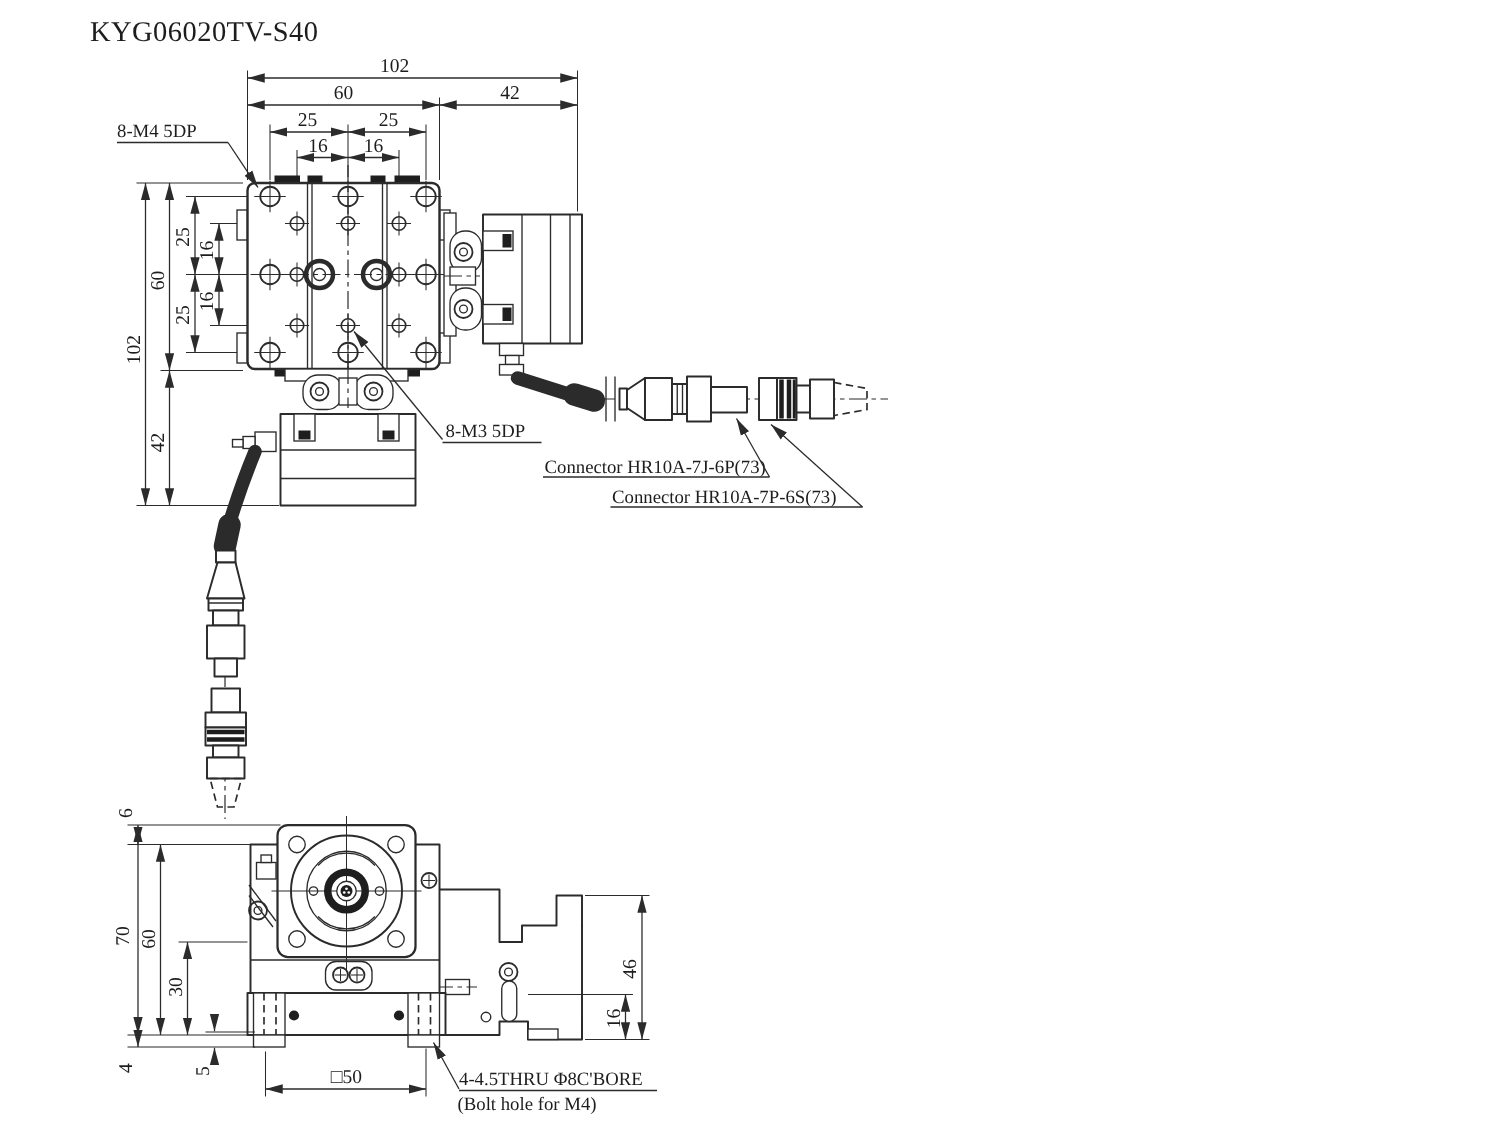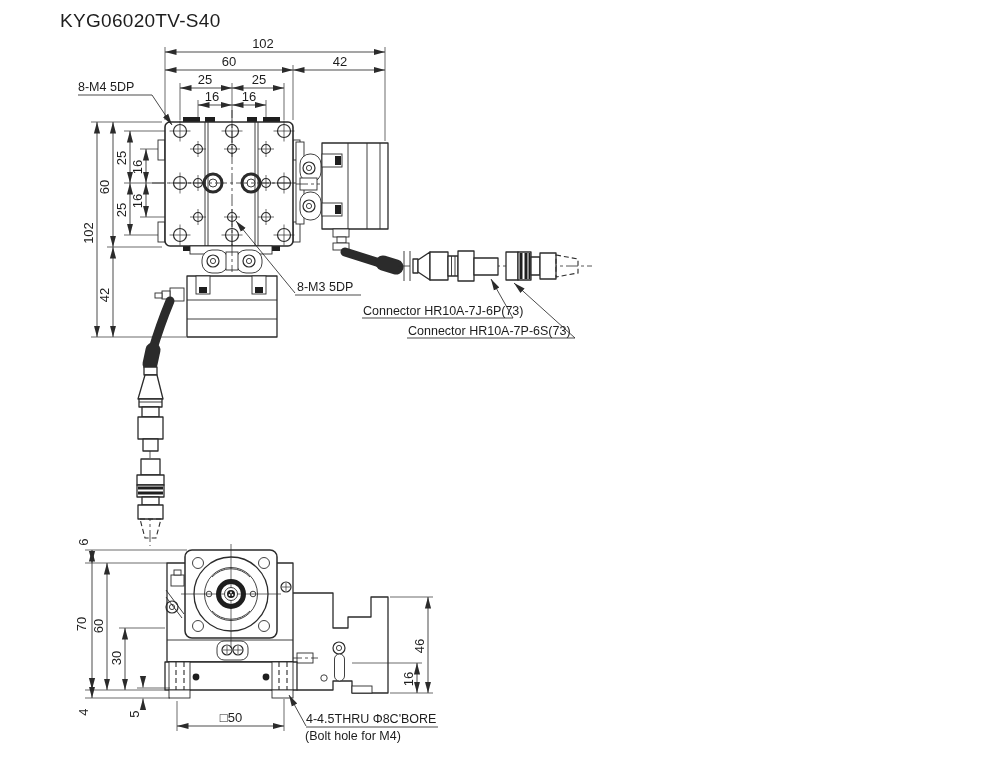--- a/index.html
+++ b/index.html
@@ -1,17 +1,17 @@
 <!DOCTYPE html>
 <html><head>
 <meta charset="utf-8">
 <style>
   html,body{margin:0;padding:0;background:#ffffff;}
   body{font-family:"Liberation Sans",sans-serif;}
-  .canvas{position:relative;width:1001px;height:759px;background:#fff;overflow:hidden;}
+  .canvas{position:relative;width:1001px;height:759px;background:#fff;overflow:hidden;font-family:Liberation Serif, serif;}
   svg{display:block;}
   .obj{stroke:#2b2b2b;stroke-width:1.3;fill:none;stroke-linecap:round;stroke-linejoin:round;}
   .obj-thin{stroke:#2b2b2b;stroke-width:0.9;fill:none;}
   .fillw{fill:#ffffff;}
   .solid{fill:#1e1e1e;stroke:none;}
   .dim{stroke:#2b2b2b;stroke-width:0.85;fill:none;}
   .ext{stroke:#2b2b2b;stroke-width:0.7;fill:none;}
   .cl{stroke:#2b2b2b;stroke-width:0.8;fill:none;stroke-dasharray:12 3 3 3;}
   .dash{stroke:#2b2b2b;stroke-width:1.1;fill:none;stroke-dasharray:5 3;}
   text{fill:#1d1d1d;}

